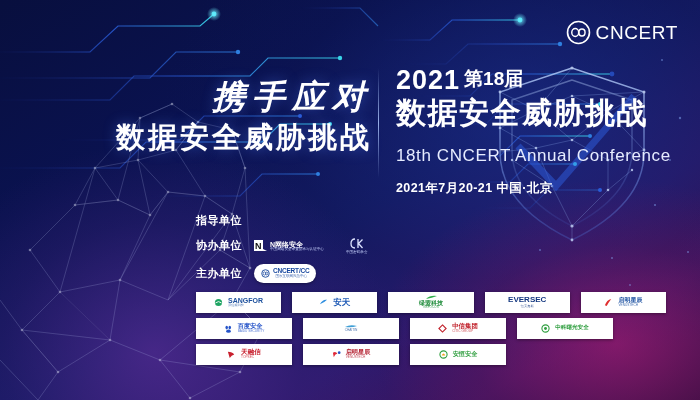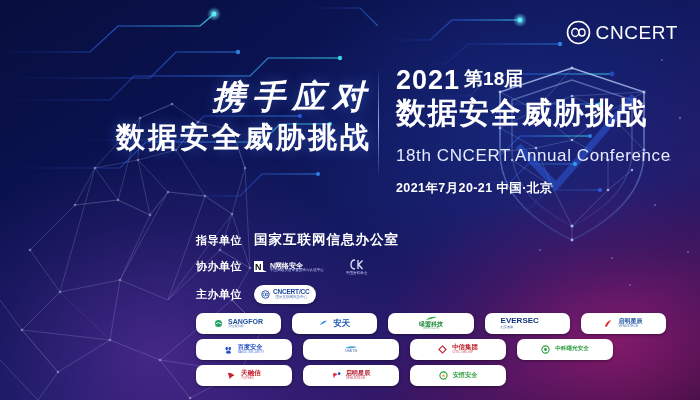--- a/index.html
+++ b/index.html
@@ -32,21 +32,21 @@
 
   #eventblk{position:absolute;left:396px;top:66px;}
   .ln-year{display:flex;align-items:flex-end;gap:4px;}
   .ln-year .y{color:#fff;font-size:27px;font-weight:bold;letter-spacing:1px;line-height:.95;text-align:center;}
   .ln-year .n{color:#fff;font-size:19px;font-weight:bold;letter-spacing:0px;padding-bottom:2px;}
   .ln-cn{color:#fff;font-size:30px;font-weight:bold;letter-spacing:1.5px;line-height:1.14;margin-top:2px;}
   .ln-en{color:#e6ecff;font-size:17px;letter-spacing:.6px;margin-top:16px;font-weight:300;}
   .ln-dt{color:#fff;font-size:12.5px;font-weight:bold;letter-spacing:.4px;margin-top:14px;}
 
   
-  #orgs{position:absolute;left:196px;top:231px;width:470px;}
+  #orgs{position:absolute;left:196px;top:213px;width:470px;}
   .orow{display:flex;align-items:center;margin-bottom:9px;}
   .olab{color:#fff;font-size:11px;font-weight:bold;letter-spacing:.5px;white-space:nowrap;}
   .oval{color:#fff;font-size:13.5px;font-weight:bold;letter-spacing:1px;margin-left:12px;}
   .chips{display:flex;align-items:center;gap:10px;margin-left:12px;}
 
   
   .pill{background:#fff;border-radius:11px;height:20px;display:flex;align-items:center;
         justify-content:center;padding:0 7px;box-shadow:0 1px 3px rgba(0,0,0,.35);}
   .pill .tx{font-size:6.5px;font-weight:bold;letter-spacing:-.2px;white-space:nowrap;line-height:1;}
   .pill .sub{font-size:3.6px;letter-spacing:-.1px;line-height:1;opacity:.85;}
@@ -54,21 +54,21 @@
   .glyph{width:9px;height:9px;flex:0 0 auto;margin-right:3px;}
 
   .plain{display:flex;align-items:center;gap:3px;}
   .plain .tx{color:#fff;font-size:7px;font-weight:bold;line-height:1;}
   .plain .sub{color:#c9d4ff;font-size:3.6px;line-height:1;}
 
   #joint-title{color:#fff;font-size:11px;font-weight:bold;letter-spacing:.5px;margin:3px 0 7px 0;}
 
   #grid{display:flex;flex-direction:column;gap:5px;}
   .grow{display:flex;gap:11px;}
-  .lg{width:64px;height:21px;background:#fff;border-radius:7px;display:flex;align-items:center;
+  .lg{width:64px;height:21px;background:#fff;border-radius:0;display:flex;align-items:center;
       justify-content:center;gap:2px;padding:0 16px;box-shadow:0 1px 3px rgba(0,0,0,.4);}
   .lg .stack{display:flex;flex-direction:column;align-items:flex-start;justify-content:center;}
   .lg .tx{font-size:7px;font-weight:bold;line-height:1.05;white-space:nowrap;}
   .lg .sub{font-size:3.2px;line-height:1.05;white-space:nowrap;opacity:.8;}
 </style>
 </head>
 <body>
 
 <div id="banner">
 
@@ -238,21 +238,20 @@
     </div>
     <div class="ln-cn">数据安全威胁挑战</div>
     <div class="ln-en">18th  CNCERT  Annual Conference</div>
     <div class="ln-dt">2021年7月20-21  中国·北京</div>
   </div>
 
   <div id="orgs">
 
     <div class="orow">
       <span class="olab">指导单位</span>
-      <span class="oval">国家互联网信息办公室</span>
     </div>
 
     <div class="orow">
       <span class="olab">协办单位</span>
       <span class="chips">
         <span class="plain">
           <svg style="width:13px;height:15px" viewBox="0 0 13 15">
             <rect x="0" y="2" width="9" height="11" fill="#fff"></rect>
             <text x="1" y="11" font-size="9" font-weight="bold" fill="#111" font-family="Liberation Sans, sans-serif">N</text>
             <path d="M9 11 L13 13 L9 13 Z" fill="#fff"></path>
@@ -313,21 +312,21 @@
         <span class="lg">
           <span class="stack" style="align-items:center;width:100%">
             <svg style="width:11px;height:5px" viewBox="0 0 11 5">
                 <path d="M0 4 Q4 0 11 1 Q6 3 0 4 Z" fill="#2fae4a"></path>
               </svg>
             <span class="tx" style="color:#1f8c3a;font-size:6px">绿盟科技</span>
             <span class="sub" style="color:#1f8c3a">NSFOCUS</span>
           </span>
         </span>
         <span class="lg">
-          <span class="stack" style="align-items:flex-start;width:100%">
+          <span class="stack" style="align-items:center;width:100%">
             <span class="tx" style="color:#12367f;font-size:8px">EVERSEC</span>
             <span class="sub" style="color:#12367f">恒安嘉新</span>
           </span>
         </span>
         <span class="lg">
           <svg class="glyph" viewBox="0 0 10 10">
               <path d="M1 8 Q3 2 8 1 Q5 5 3 9 Z" fill="#e03030"></path>
             </svg>
           <span class="stack">
               <span class="tx" style="color:#1a4fa0;font-size:6px">启明星辰</span>

